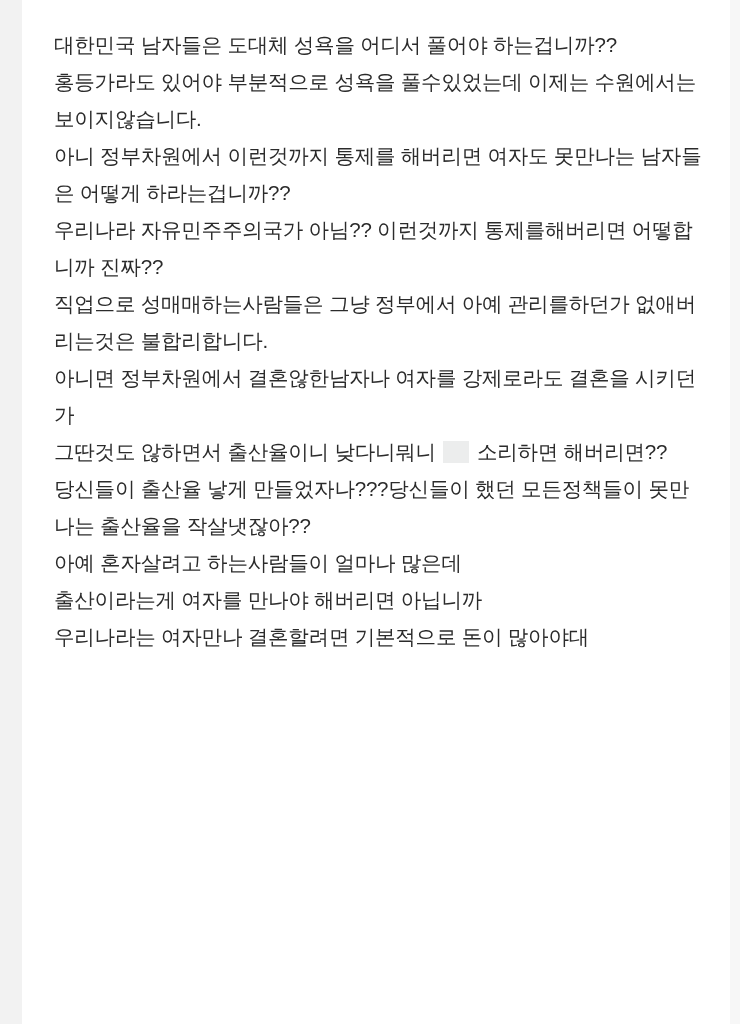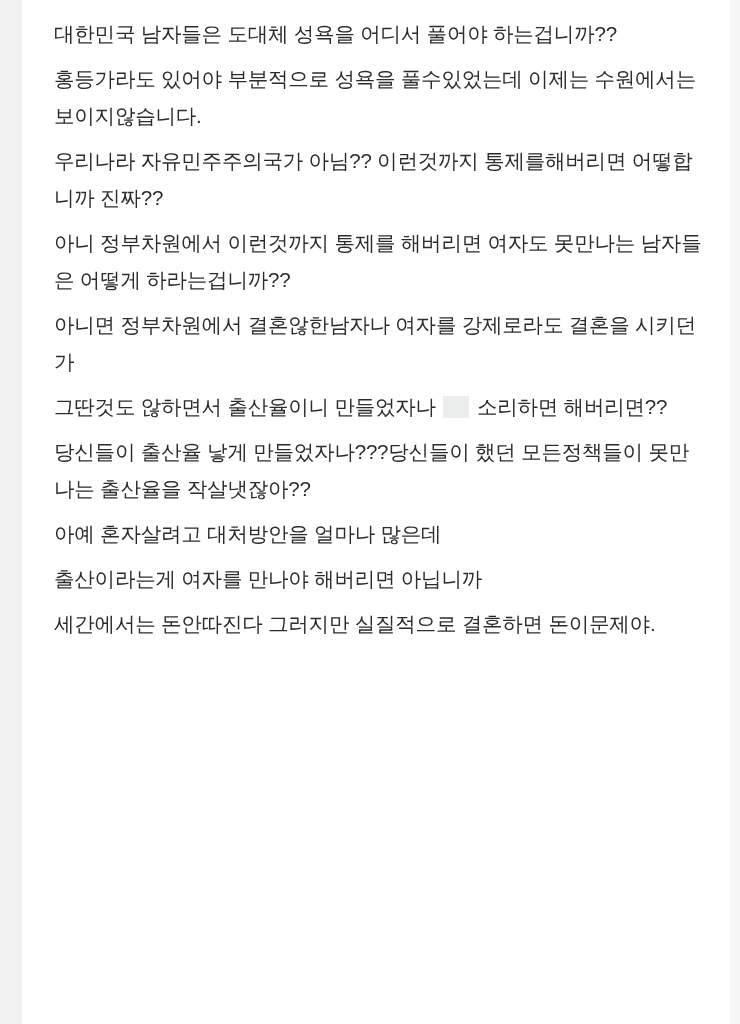--- a/index.html
+++ b/index.html
@@ -32,36 +32,36 @@
     position: absolute;
     right: 0;
     top: 0;
     width: 10px;
     height: 1024px;
     background: #f7f7f7;
   }
   .post-body {
     position: absolute;
     left: 22px;
-    top: 1px;
+    top: 12px;
     width: 708px;
     padding: 14px 28px 0 32px;
     box-sizing: border-box;
   }
   .para {
     font-size: 20.5px;
     line-height: 37px;
     color: #2b2b2b;
     letter-spacing: -0.2px;
     word-break: break-all;
     margin: 0;
     text-align: left;
   }
   .para + .para {
-    margin-top: 8px;
+    margin-top: 0;
   }
   .redacted {
     display: inline-block;
     width: 26px;
     height: 22px;
     background: #eceded;
     vertical-align: -4px;
     margin: 0 2px;
   }
   .frag {
@@ -72,25 +72,26 @@
 <body>
 
 <div class="page">
 
   <div class="left-gutter"></div>
   <div class="right-gutter"></div>
 
   <div class="post-body">
     <p class="para">대한민국 남자들은 도대체 성욕을 어디서 풀어야 하는겁니까??</p>
     <p class="para">홍등가라도 있어야 부분적으로 성욕을 풀수있었는데 이제는 수원에서는 보이지않습니다.</p>
+    <p class="para">아니 정부차원에서 이런것까지 통제를 해버리면 여자도 못만나는 남자들은 어떻게 하라는겁니까??</p>
     <p class="para">우리나라 자유민주주의국가 아님?? 이런것까지 통제를해버리면 어떻합니까 진짜??</p>
-    <p class="para">아니 정부차원에서 이런것까지 통제를 해버리면 여자도 못만나는 남자들은 어떻게 하라는겁니까??</p>
+    <p class="para">직업으로 성매매하는사람들은 그냥 정부에서 아예 관리를하던가 없애버리는것은 불합리합니다.</p>
     <p class="para">아니면 정부차원에서 결혼않한남자나 여자를 강제로라도 결혼을 시키던가</p>
 
-    <p class="para"><span class="frag">그딴것도 않하면서 출산율이니 만들었자나 </span><span class="redacted"></span><span class="frag"> 소리하면 해버리면??</span></p>
+    <p class="para"><span class="frag">그딴것도 않하면서 출산율이니 낮다니뭐니 </span><span class="redacted"></span><span class="frag"> 소리하면 해버리면??</span></p>
 
     <p class="para">당신들이 출산율 낳게 만들었자나???당신들이 했던 모든정책들이 못만나는 출산율을 작살냇잖아??</p>
-    <p class="para">아예 혼자살려고 대처방안을 얼마나 많은데</p>
+    <p class="para">아예 혼자살려고 하는사람들이 얼마나 많은데</p>
     <p class="para">출산이라는게 여자를 만나야 해버리면 아닙니까</p>
-    <p class="para">세간에서는 돈안따진다 그러지만 실질적으로 결혼하면 돈이문제야.</p>
+    <p class="para">우리나라는 여자만나 결혼할려면 기본적으로 돈이 많아야대</p>
   </div>
 
 </div>
 
 </body></html>

